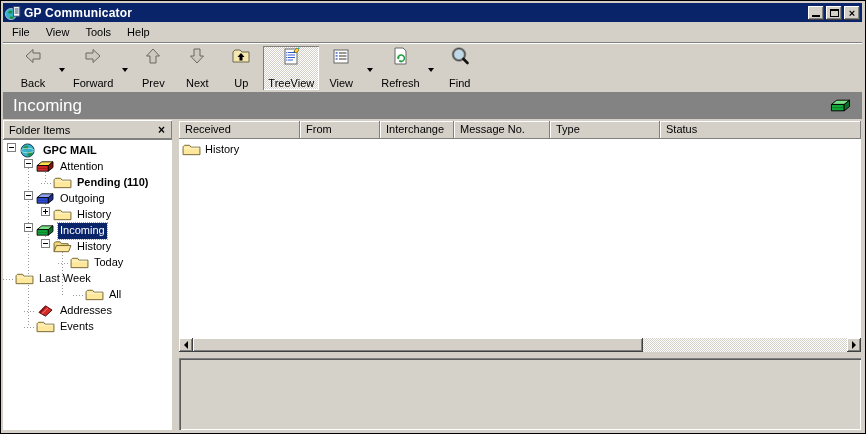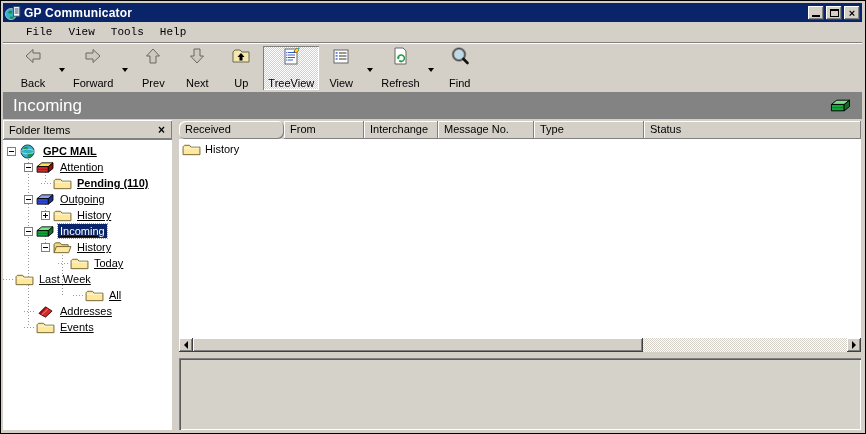--- a/index.html
+++ b/index.html
@@ -17,22 +17,22 @@
                     letter-spacing:.2px;text-align:right; }
   .tb-ctrls{ margin-left:auto; display:flex; gap:2px; }
   .tb-btn{ width:16px; height:14px; background:#d4d0c8; position:relative;
            box-shadow: inset -1px -1px #404040, inset 1px 1px #fff, inset -2px -2px #808080;
            display:flex; align-items:center; justify-content:center; cursor:default; }
   .glyph-min{ width:8px; height:2px; background:#000; margin-top:7px; }
   .glyph-max{ width:9px; height:8px; border:1px solid #000; border-top:2px solid #000; }
   .glyph-close{ font-size:11px; font-weight:bold; line-height:10px; }
 
   
-  .menubar{ position:absolute; top:22px; left:16px; right:3px; height:18px;
-            display:flex; align-items:center; padding-left:1px;font-family:Liberation Mono, monospace; }
+  .menubar{ position:absolute; top:22px; left:2px; right:3px; height:18px;
+            display:flex; align-items:center; padding-left:1px; }
   .menu-item{ padding:2px 8px; }
 
   
   .toolbar{ position:absolute; top:41px; left:2px; right:3px; height:50px;
             border-top:1px solid #808080; box-shadow: inset 0 1px #fff;
             display:flex; align-items:center; padding-left:8px; }
   .tbtn{ height:44px; display:flex; flex-direction:column; align-items:center;
          justify-content:center; padding:2px 5px; min-width:44px; }
   .tbtn .icon{ width:20px; height:20px; }
   .tbtn .lbl{ margin-top:11px; white-space:nowrap; }
@@ -52,22 +52,22 @@
   
   .folder-header{ position:absolute; top:119px; left:2px; width:169px; height:19px;
                   background:#d4d0c8; display:flex; align-items:center; padding:0 3px 0 6px;
                   box-shadow: inset 1px 1px #fff, inset -1px -1px #808080; }
   .folder-header .fx{ margin-left:auto; width:15px; height:15px; display:flex;
                       align-items:center; justify-content:center; font-size:12px;
                       font-weight:bold; }
   .tree-panel{ position:absolute; top:138px; left:2px; width:169px; bottom:3px;
                background:#fff; overflow:hidden; border-top:1px solid #808080; }
   .tree{ position:relative; padding-top:3px; }
-  .trow{ position:relative; z-index:1; display:flex; align-items:center; height:16px;
-         white-space:nowrap;text-decoration:underline; }
+  .trow{ position:relative; z-index:1; display:flex; height:16px;
+         white-space:nowrap; }
   .expander{ width:9px; height:9px; border:1px solid #7f7f7f; background:#fff;
              position:relative; margin-right:3px; flex:none; }
   .expander::before{ content:''; position:absolute; left:1px; right:1px; top:3px;
                      height:1px; background:#000; }
   .expander.plus::after{ content:''; position:absolute; top:1px; bottom:1px; left:3px;
                          width:1px; background:#000; }
   .stub{ width:12px; height:16px; flex:none;
          background-image:linear-gradient(90deg,#9a9a9a 1px,transparent 1px);
          background-size:3px 1px; background-repeat:repeat-x; background-position:0 8px; }
   .guide{ position:absolute; width:1px; z-index:0;
@@ -424,21 +424,21 @@
         <div class="guide" style="left: 42px; top: 32px; height: 11px;"></div>
         <div class="guide" style="left: 42px; top: 64px; height: 11px;"></div>
         <div class="guide" style="left: 42px; top: 96px; height: 11px;"></div>
         <div class="guide" style="left: 59px; top: 112px; height: 43px;"></div>
       </div>
   </div>
 
   <div class="splitter"></div>
 
   <div class="list-header" id="list-header">
-      <div class="col" style="width: 105px; border-radius: 6px;">Received</div>
+      <div class="col" style="width: 121px;">Received</div>
       <div class="col" style="width: 80px;">From</div>
       <div class="col" style="width: 74px;">Interchange</div>
       <div class="col" style="width: 96px;">Message No.</div>
       <div class="col" style="width: 110px;">Type</div>
       <div class="col" style="flex: 1 1 0%;">Status</div>
     </div>
   <div class="list-body" id="list-body">
       <div class="lrow">
         <span class="ticon">
           <svg viewBox="0 0 20 16">

